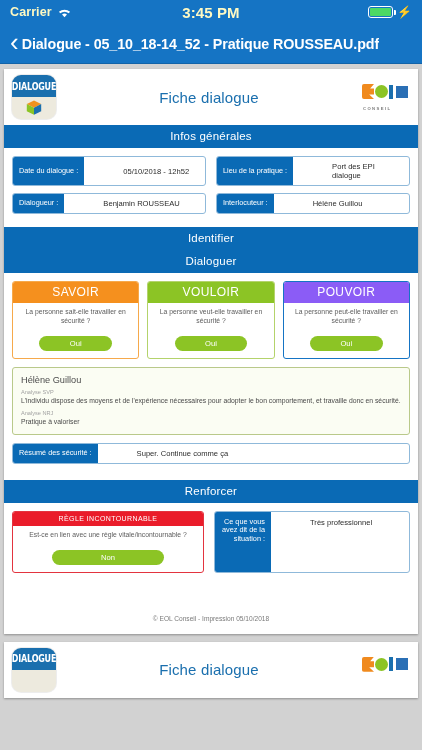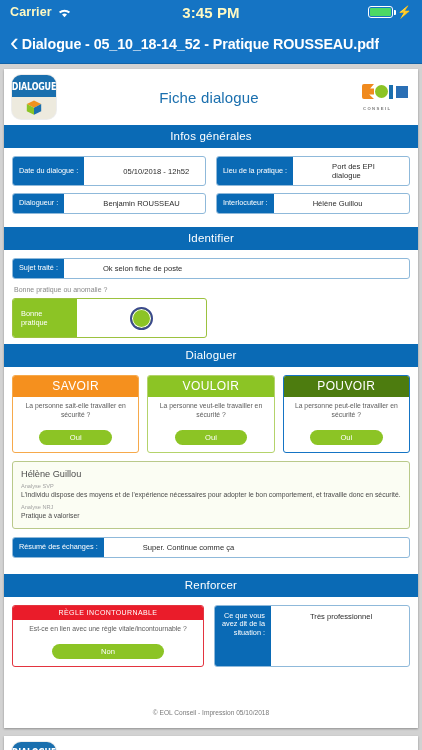--- a/index.html
+++ b/index.html
@@ -146,21 +146,21 @@
   .pill {
     display: inline-block; background: #8cc425; color: #fff;
     border-radius: 9px; font-size: 7.6px; padding: 3px 0; width: 62%;
     min-width: 52px;
   }
   .card.savoir { border-color: #f6a94b; }
   .card.savoir .card-head { background: #f5901e; }
   .card.vouloir { border-color: #b4d36b; }
   .card.vouloir .card-head { background: #8cc425; text-align: center; }
   .card.pouvoir { border-color: #1574c4; }
-  .card.pouvoir .card-head { background: #4d7c0f; }
+  .card.pouvoir .card-head { background: #8b5cf6; }
 
   
   .analysis {
     margin-top: 8px; border: 1px solid #b9c98a; border-radius: 3px;
     background: #fbfdf3; padding: 7px 8px 8px;
   }
   .an-name { font-size: 9.2px; color: #4c4c4c; margin-bottom: 4px; }
   .an-tag { font-size: 5.6px; color: #a3a3a3; margin-bottom: 1px; }
   .an-text { font-size: 6.8px; color: #4a4a4a; line-height: 1.35; margin-bottom: 5px; }
   .an-text:last-child { margin-bottom: 0; }
@@ -258,33 +258,20 @@
             <span class="field-value">Benjamin ROUSSEAU</span>
           </div>
           <div class="field">
             <span class="field-label">Interlocuteur :</span>
             <span class="field-value">Hélène Guillou</span>
           </div>
         </div>
       </div>
 
       <div class="section-bar">Identifier</div>
-      <div class="sec-body">
-        <div class="field-full">
-          <span class="field-label">Sujet traité :</span>
-          <span class="field-value">Ok selon fiche de poste</span>
-        </div>
-        <div class="sublabel">Bonne pratique ou anomalie ?</div>
-        <div class="toggle-wrap">
-          <span class="toggle-label">Bonne pratique</span>
-          <span class="toggle-track">
-            <span class="toggle-knob"></span>
-          </span>
-        </div>
-      </div>
 
       <div class="section-bar">Dialoguer</div>
       <div class="sec-body">
         <div class="cards">
           <div class="card savoir">
             <div class="card-head">SAVOIR</div>
             <div class="card-body">
               <div class="card-q">La personne sait-elle travailler en sécurité ?</div>
               <span class="pill">Oui</span>
             </div>
@@ -308,21 +295,21 @@
         <div class="analysis">
           <div class="an-name">Hélène Guillou</div>
           <div class="an-tag">Analyse SVP</div>
           <div class="an-text">L'individu dispose des moyens et de l'expérience nécessaires pour adopter le bon comportement, et travaille donc en sécurité.</div>
           <div class="an-tag">Analyse NRJ</div>
           <div class="an-text">Pratique à valoriser</div>
         </div>
 
         <div style="height:8px"></div>
         <div class="field-full">
-          <span class="field-label">Résumé des échanges :</span>
+          <span class="field-label">Résumé des sécurité :</span>
           <span class="field-value">Super. Continue comme ça</span>
         </div>
         <div class="spacer-sm"></div>
       </div>
 
       <div class="section-bar">Renforcer</div>
       <div class="sec-body">
         <div class="renf-row">
           <div class="card regle">
             <div class="card-head">RÈGLE INCONTOURNABLE</div>

